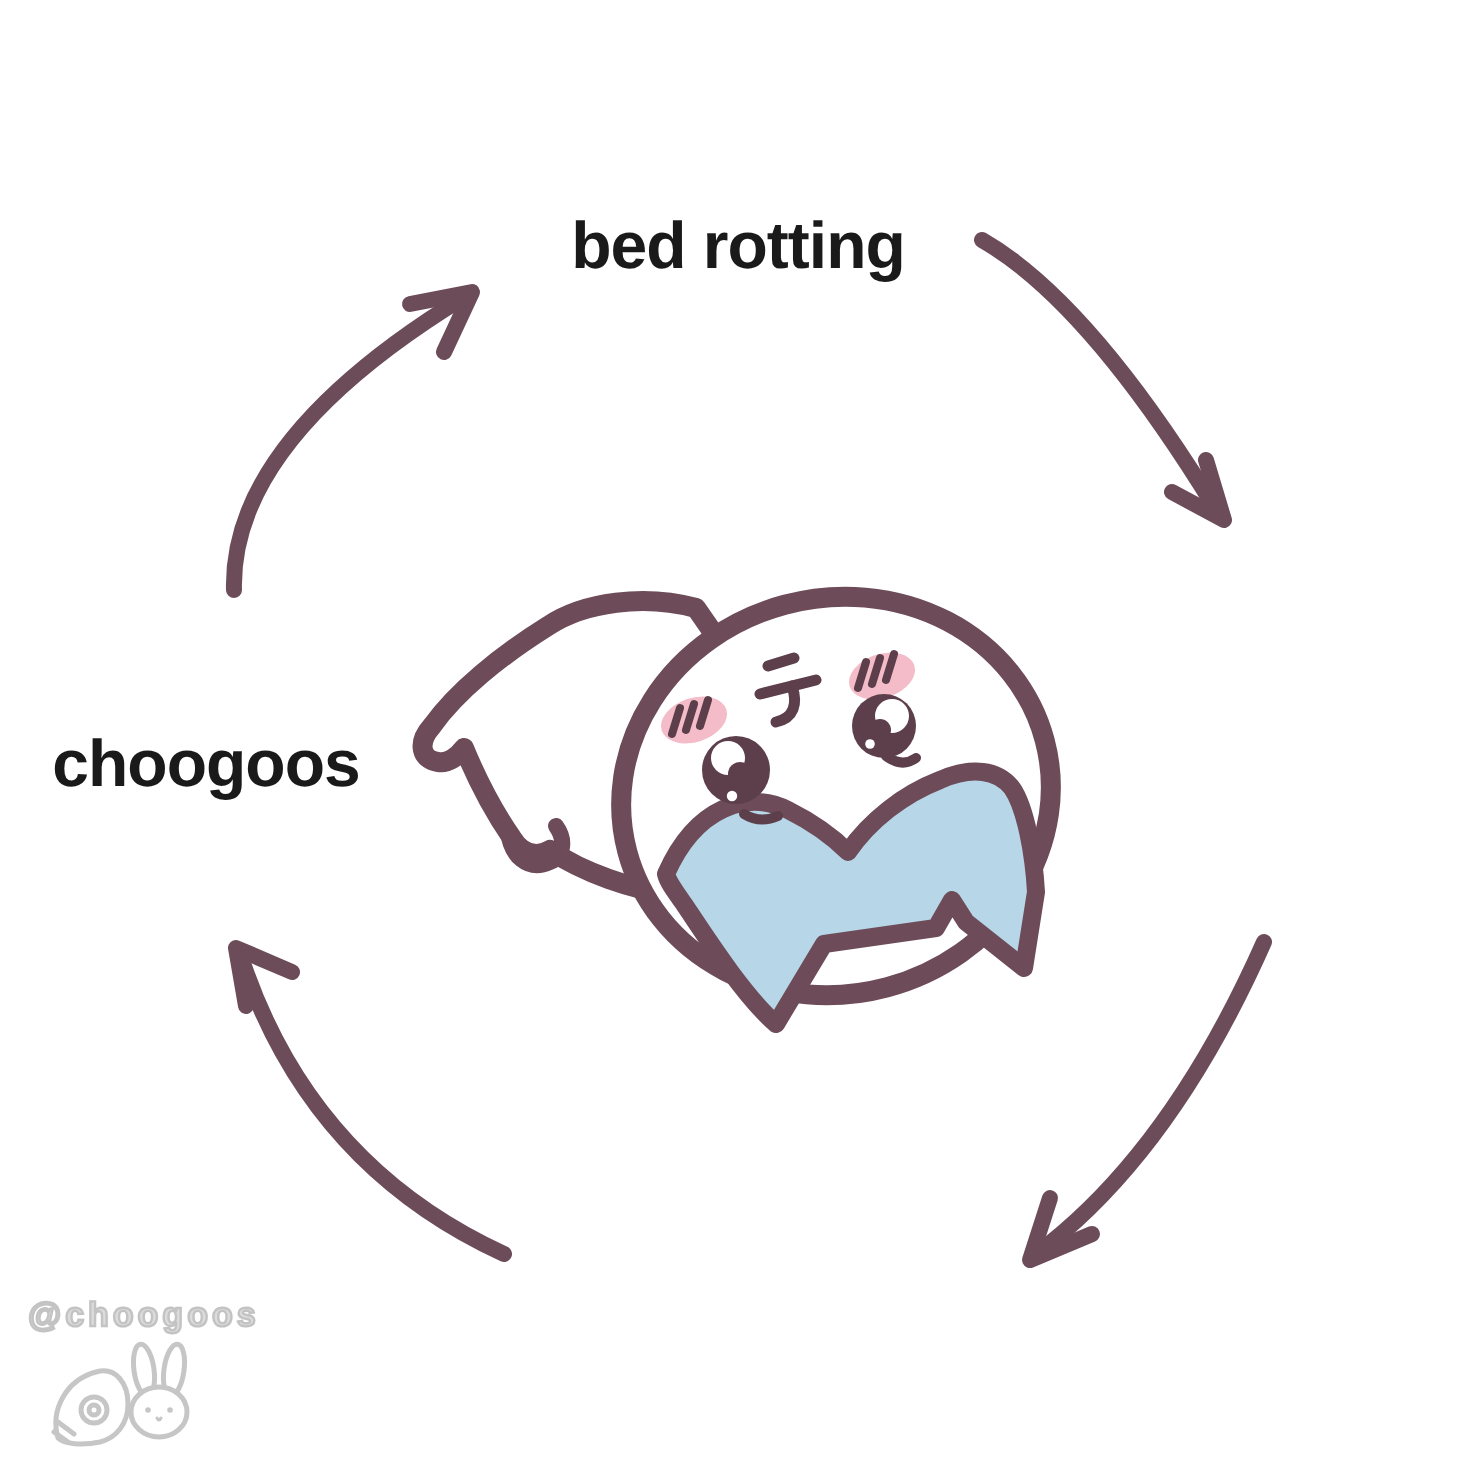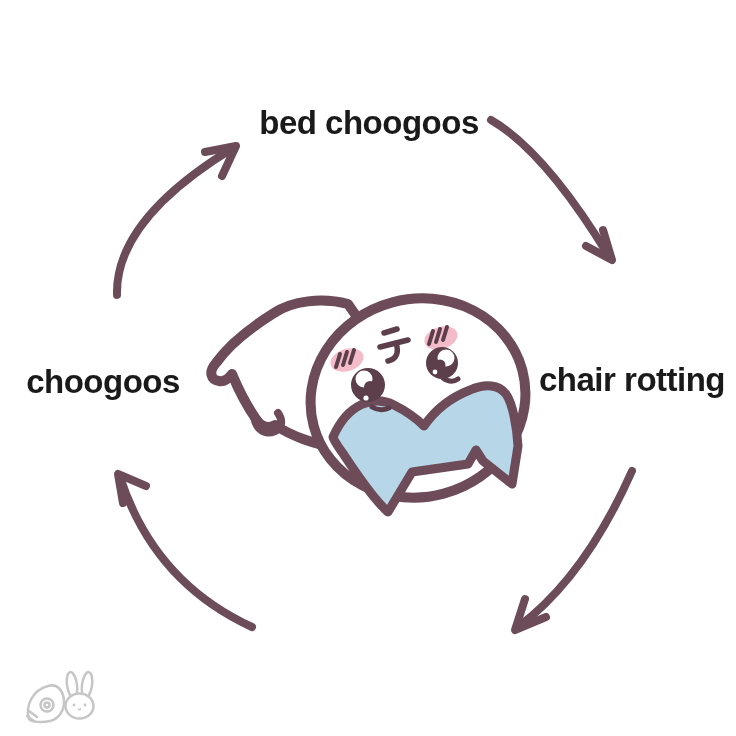--- a/index.html
+++ b/index.html
@@ -120,21 +120,21 @@
         <ellipse cx="72" cy="685" rx="5" ry="13" transform="rotate(-8 72 685)"></ellipse>
         <ellipse cx="87" cy="685" rx="5" ry="13" transform="rotate(8 87 685)"></ellipse>
         <ellipse cx="79.5" cy="706" rx="14" ry="12.5"></ellipse>
         <circle cx="74" cy="705" r="1.4" stroke="none" fill="#c6c6c6"></circle>
         <circle cx="85" cy="705" r="1.4" stroke="none" fill="#c6c6c6"></circle>
         <path fill="none" stroke-width="1.5" d="M 78.5,709 Q 79.5,711 80.5,709"></path>
       </g>
     </g>
   </svg>
 
-  <div class="node-label" style="left:369px;top:123px;">bed choogoos</div>
+  <div class="node-label" style="left:369px;top:123px;">bed rotting</div>
 
-  <div class="node-label" style="left:632px;top:380px;">chair rotting</div>
 
 
   <div class="node-label" style="left:103px;top:382px;">choogoos</div>
 
+  <div class="watermark-handle">@choogoos</div>
 
 </div>
 
 </body></html>

